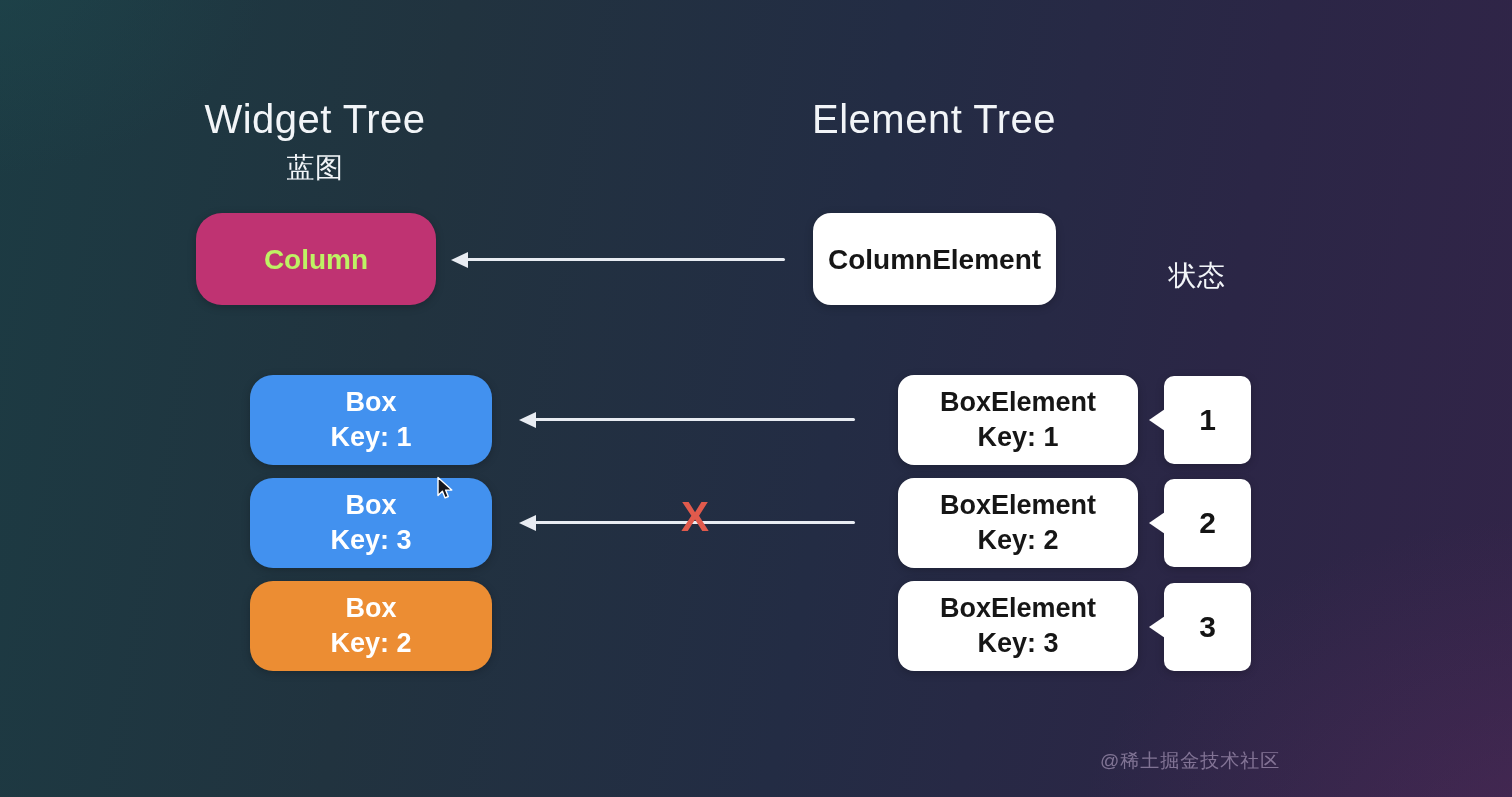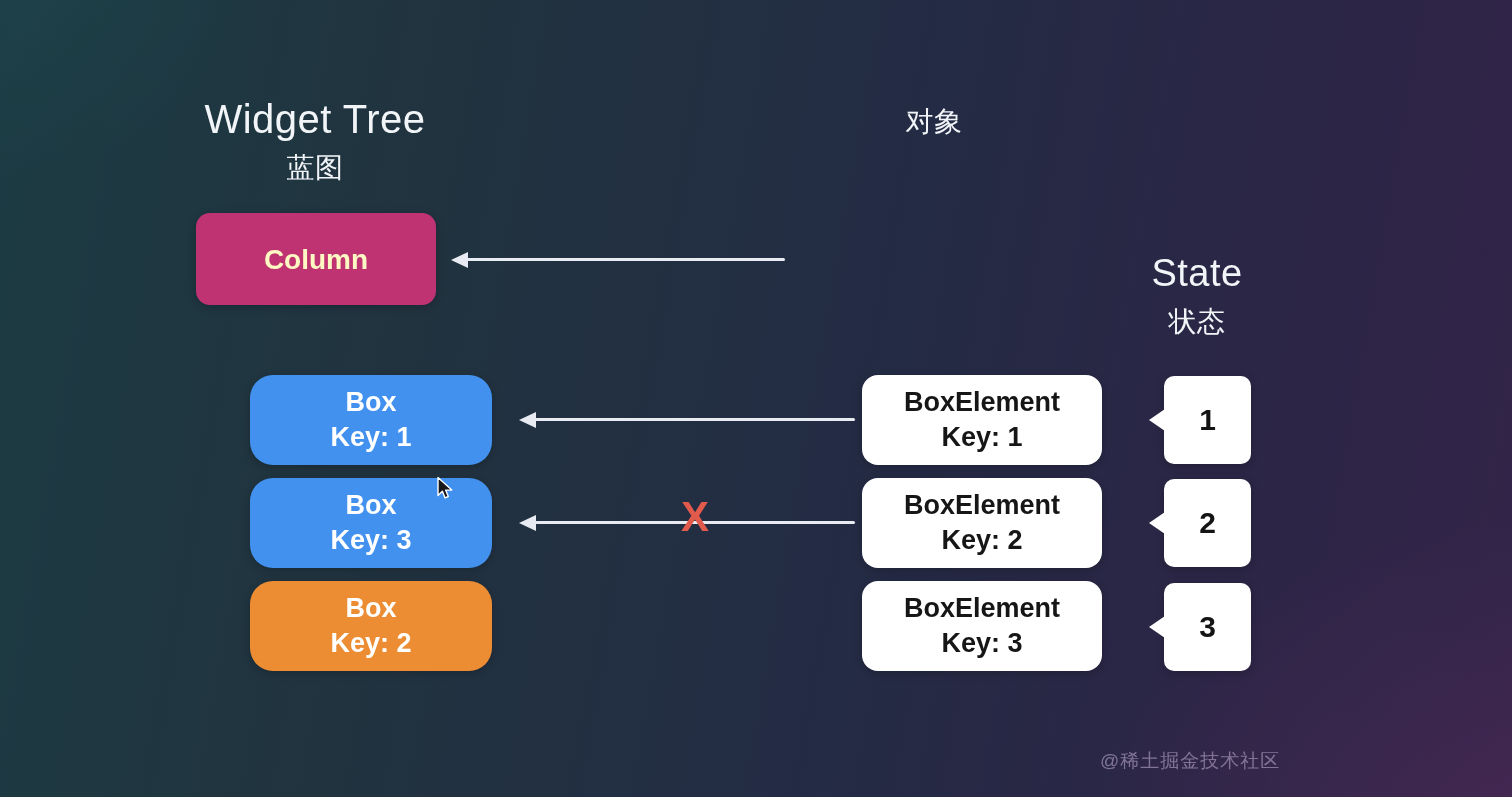--- a/index.html
+++ b/index.html
@@ -29,25 +29,25 @@
     box-shadow: 0 2px 8px rgba(0,0,0,0.22);
   }
   .node .l1, .node .l2 { font-weight: 700; font-size: 27px; line-height: 35px; }
 
   .widget-node { width: 242px; left: 250px; height: 90px; border-radius: 23px; color: #ffffff; }
   .widget-blue   { background: #4291ef; }
   .widget-orange { background: #ec8d33; }
 
   .column-node {
     left: 196px; top: 213px; width: 240px; height: 92px;
-    background: #bf3372; border-radius: 14px; color: #fef9c3;
+    background: #bf3372; border-radius: 26px; color: #bef264;
   }
   .column-node .l1 { font-size: 28px; }
 
-  .element-node { left: 862px; width: 240px; height: 90px; background: #ffffff; border-radius: 16px; color: #161616; text-align: right; }
+  .element-node { left: 898px; width: 240px; height: 90px; background: #ffffff; border-radius: 16px; color: #161616; text-align: right; }
   .column-element-node {
     left: 813px; top: 213px; width: 243px; height: 92px;
     background: #ffffff; border-radius: 18px; color: #161616;
   }
   .column-element-node .l1 { font-size: 28px; }
 
   .state-tag {
     position: absolute; left: 1164px; width: 87px; height: 88px;
     background: #ffffff; border-radius: 10px; color: #141414;
     display: flex; align-items: center; justify-content: center;
@@ -91,45 +91,47 @@
 <body>
 
 <div class="stage">
 
   <div class="tree-title" style="left:115px; top:96px; width:400px;">
     <span class="en">Widget Tree</span>
     <span class="zh">蓝图</span>
   </div>
 
   <div class="tree-title" style="left:734px; top:96px; width:400px;">
-    <span class="zh">对象</span>
+    <span class="en">Element Tree</span>
   </div>
 
   <div class="tree-title" style="left:1097px; top:250px; width:200px;">
-    <span class="en" style="font-size:38px;">State</span>
     <span class="zh">状态</span>
   </div>
 
   <div class="node column-node">
     <span class="l1">Column</span>
   </div>
 
   <div class="node widget-node widget-blue" style="top:375px;">
     <span class="l1">Box</span>
     <span class="l2">Key: 1</span>
   </div>
   <div class="node widget-node widget-blue" style="top:478px;">
     <span class="l1">Box</span>
     <span class="l2">Key: 3</span>
   </div>
   <div class="node widget-node widget-orange" style="top:581px;">
     <span class="l1">Box</span>
     <span class="l2">Key: 2</span>
   </div>
 
+  <div class="node column-element-node">
+    <span class="l1">ColumnElement</span>
+  </div>
 
   <div class="node element-node" style="top:375px;">
     <span class="l1">BoxElement</span>
     <span class="l2">Key: 1</span>
   </div>
   <div class="node element-node" style="top:478px;">
     <span class="l1">BoxElement</span>
     <span class="l2">Key: 2</span>
   </div>
   <div class="node element-node" style="top:581px;">

